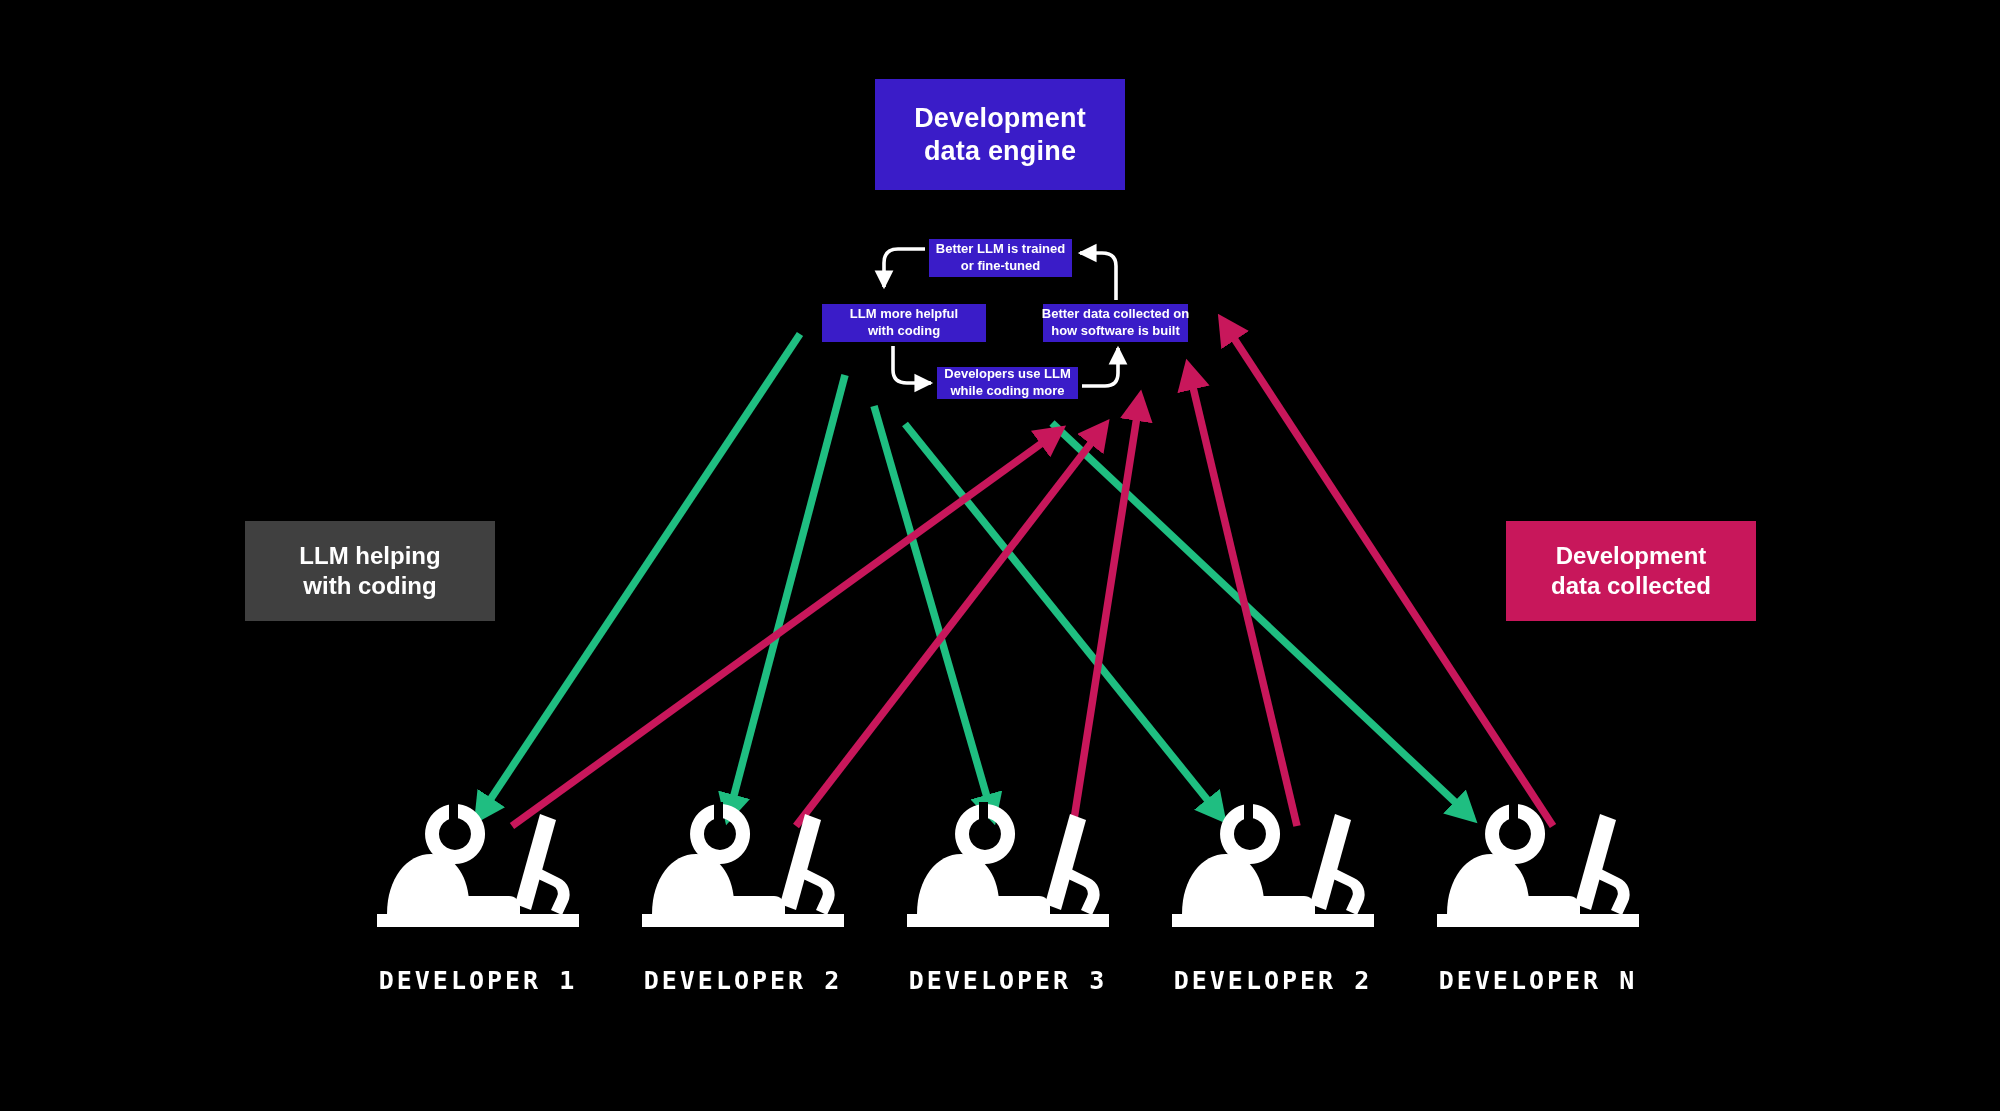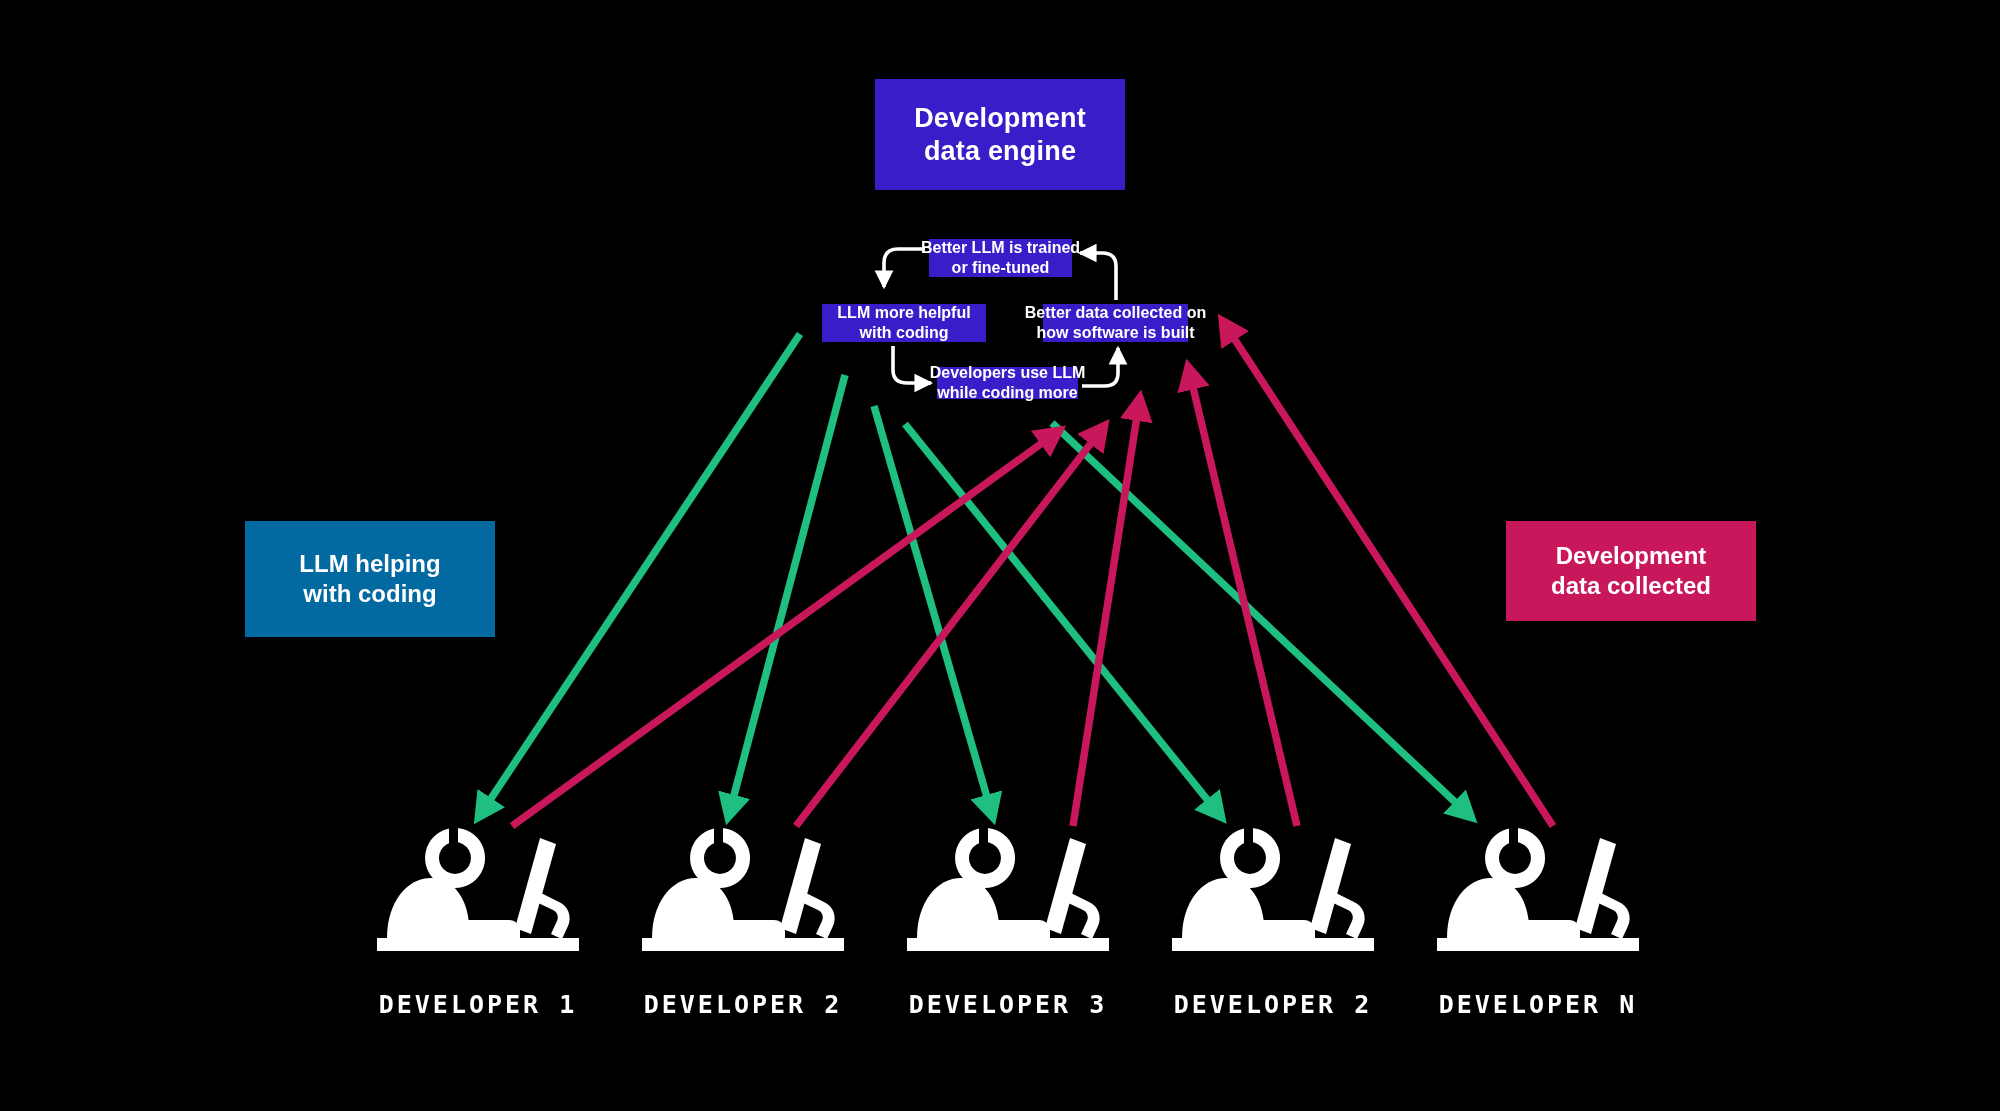--- a/index.html
+++ b/index.html
@@ -16,40 +16,40 @@
   .title-box .ln{
     color:#fff;font-size:27px;font-weight:bold;line-height:1.22;
     letter-spacing:.2px;white-space:nowrap;
   }
 
   
   .cyc{
     position:absolute;background:#3a1cc8;display:flex;flex-direction:column;
     align-items:center;justify-content:center;
   }
-  .cyc .ln{color:#fff;font-size:16px;font-weight:bold;line-height:1.28;white-space:nowrap;}
+  .cyc .ln{color:#fff;font-size:13px;font-weight:bold;line-height:1.28;white-space:nowrap;}
   #cyc-top   {left:929px;top:239px;width:143px;height:38px;}
   #cyc-left  {left:822px;top:304px;width:164px;height:38px;}
   #cyc-right {left:1043px;top:304px;width:145px;height:38px;}
   #cyc-bottom{left:937px;top:367px;width:141px;height:32px;}
 
   
   .legend{
     position:absolute;display:flex;flex-direction:column;
     align-items:center;justify-content:center;
   }
   .legend .ln{color:#fff;font-size:24px;font-weight:bold;line-height:1.24;white-space:nowrap;}
-  #legend-green{left:245px;top:521px;width:250px;height:116px;background:#0369a1;}
+  #legend-green{left:245px;top:521px;width:250px;height:100px;background:#404040;}
   #legend-pink {left:1506px;top:521px;width:250px;height:100px;background:#c8175b;}
 
   
   .arrows{position:absolute;left:0;top:0;width:2000px;height:1111px;}
 
   
-  .dev{position:absolute;top:820px;width:230px;height:215px;}
+  .dev{position:absolute;top:796px;width:230px;height:215px;}
   .dev-icon{width:230px;height:150px;display:block;}
   .dev-label{
     position:absolute;left:0;top:170px;width:230px;text-align:center;
     color:#fff;font-size:25px;font-weight:bold;letter-spacing:3px;
     font-family:"DejaVu Sans Mono", monospace;white-space:nowrap;
   }
 </style>
 </head>
 <body>
 

